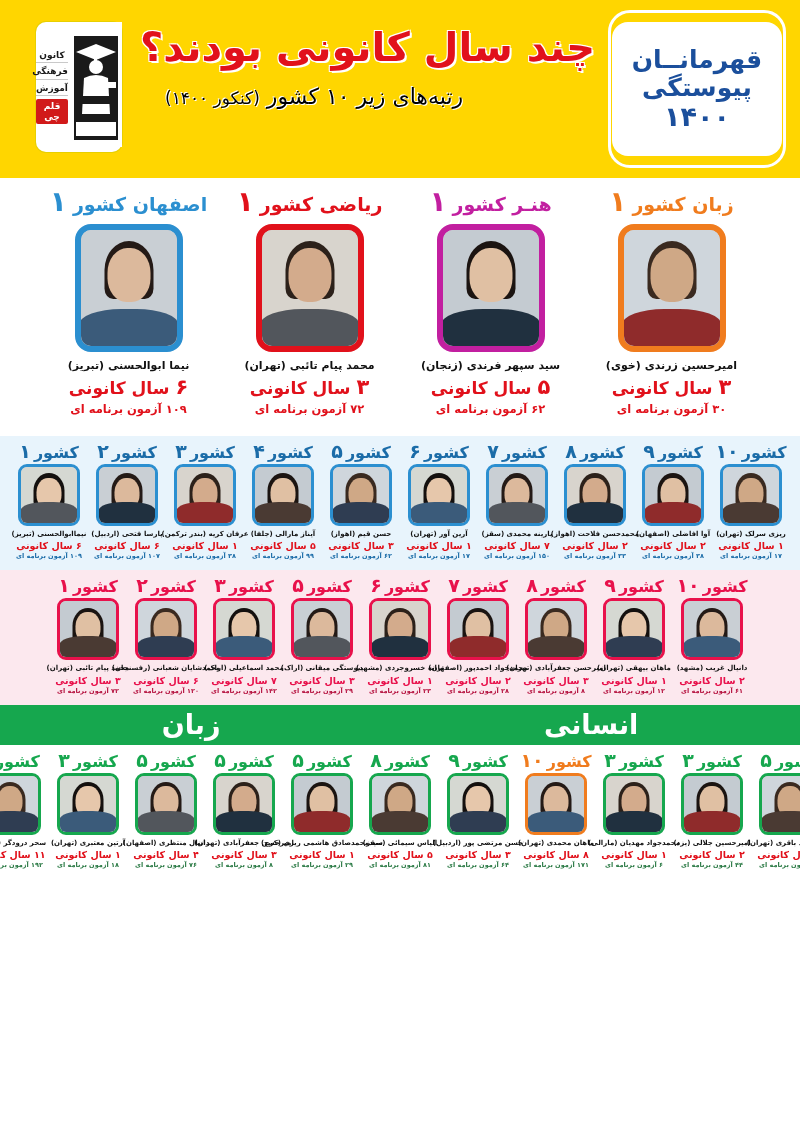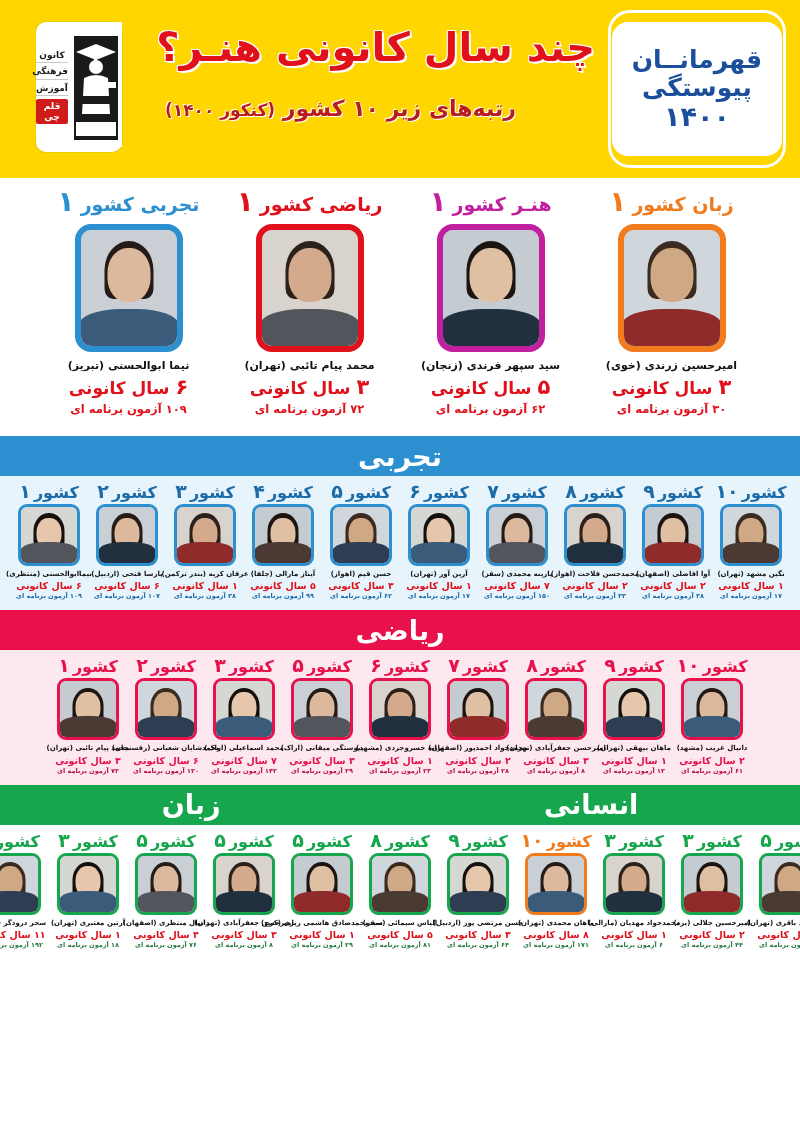--- a/index.html
+++ b/index.html
@@ -34,21 +34,21 @@
 
   .titles{
     position:absolute;right:205px;top:22px;width:430px;text-align:left;
   }
   .main-title{
     font-size:40px;font-weight:bold;color:#e1111b;
     text-shadow:2px 2px 0 #fff, -1px -1px 0 #fff, 1px -1px 0 #fff, -1px 1px 0 #fff;
     line-height:1.25;white-space:nowrap;text-align:left;
   }
   .sub-title{
-    margin-top:24px;font-size:22px;font-weight:bold;color:#b91c1c;
+    margin-top:12px;font-size:22px;font-weight:normal;color:#000000;
     text-shadow:1px 1px 0 #fff,-1px -1px 0 #fff;
     text-align:left;white-space:nowrap;
   }
   .sub-title .paren{font-size:17px;}
 
   
   .logo{
     position:absolute;left:36px;top:22px;width:86px;height:130px;
     background:#ffffff;border-radius:10px;
     box-shadow:0 0 0 1px #e8cf00;
@@ -183,21 +183,21 @@
 
     <div class="badge-wrap">
       <div class="badge">
         <div>قهرمانــان</div>
         <div>پیوستگی</div>
         <div class="year">۱۴۰۰</div>
       </div>
     </div>
 
     <div class="titles">
-      <div class="main-title">چند سال کانونی هنـر؟</div>
+      <div class="main-title">چند سال کانونی بودند؟</div>
       <div class="sub-title">
         <span>رتبه‌های زیر ۱۰ کشور</span>
         <span class="paren">(کنکور ۱۴۰۰)</span>
       </div>
     </div>
 
     <div class="logo">
       <div class="logo-left">
         <svg class="grad" viewBox="0 0 52 125" xmlns="http://www.w3.org/2000/svg" aria-hidden="true">
           <rect x="0" y="0" width="52" height="125" fill="#ffffff"></rect>
@@ -277,21 +277,21 @@
         </div>
     <div class="champ-name">محمد پیام تائبی (تهران)</div>
     <div class="champ-years">
       <b>۳</b>
       <span>سال کانونی</span>
     </div>
     <div class="champ-tests">۷۲ آزمون برنامه ای</div>
       </div>
       <div class="champ">
     <div class="champ-head" style="color:#2b8fd0">
-      <span class="champ-field">تجربی کشور</span>
+      <span class="champ-field">اصفهان کشور</span>
       <span class="champ-rank">۱</span>
     </div>
     <div class="champ-photo" style="border-color:#2b8fd0">
           <span class="face">
     <span class="bg" style="background:#c9cfd4"></span>
     <span class="hair" style="top:10.8px;width:49px;height:58px;background:#241a16"></span>
     <span class="head" style="top:18.360000000000003px;width:43px;height:54px;background:#dcb99c"></span>
     <span class="body" style="width:99.36px;height:36.720000000000006px;background:#3b5b7a"></span>
   </span>
         </div>
@@ -299,36 +299,35 @@
     <div class="champ-years">
       <b>۶</b>
       <span>سال کانونی</span>
     </div>
     <div class="champ-tests">۱۰۹ آزمون برنامه ای</div>
       </div>
     </div>
 
   <div id="sections-host">
       <div class="band tajrobi">
-        <div class="band-title">تجربی</div>
         <div class="band-body">
           <div class="person">
     <div class="person-head">
       <span class="p-country">کشور</span>
       <span class="p-rank">۱۰</span>
     </div>
     <div class="person-photo">
               <span class="face">
     <span class="bg" style="background:#cfd6dc"></span>
     <span class="hair" style="top:6.2px;width:31px;height:35px;background:#3a2a20"></span>
     <span class="head" style="top:10.540000000000001px;width:25px;height:31px;background:#cfa886"></span>
     <span class="body" style="width:57.04px;height:21.080000000000002px;background:#4a3a33"></span>
   </span>
             </div>
-    <div class="p-name">نگین مشهد (تهران)</div>
+    <div class="p-name">ریزی سرلک (تهران)</div>
     <div class="p-years">۱ سال کانونی</div>
     <div class="p-tests">۱۷ آزمون برنامه ای</div>
           </div>
           <div class="person">
     <div class="person-head">
       <span class="p-country">کشور</span>
       <span class="p-rank">۹</span>
     </div>
     <div class="person-photo">
               <span class="face">
@@ -467,28 +466,27 @@
       <span class="p-rank">۱</span>
     </div>
     <div class="person-photo">
               <span class="face">
     <span class="bg" style="background:#d5d8d2"></span>
     <span class="hair" style="top:6.2px;width:31px;height:35px;background:#14100e"></span>
     <span class="head" style="top:10.540000000000001px;width:25px;height:31px;background:#e6c7ab"></span>
     <span class="body" style="width:57.04px;height:21.080000000000002px;background:#52565c"></span>
   </span>
             </div>
-    <div class="p-name">نیماابوالحسنی (منتظری)</div>
+    <div class="p-name">نیماابوالحسنی (تبریز)</div>
     <div class="p-years">۶ سال کانونی</div>
     <div class="p-tests">۱۰۹ آزمون برنامه ای</div>
           </div>
         </div>
       </div>
       <div class="band riazi">
-        <div class="band-title">ریاضی</div>
         <div class="band-body">
           <div class="person">
     <div class="person-head">
       <span class="p-country">کشور</span>
       <span class="p-rank">۱۰</span>
     </div>
     <div class="person-photo">
               <span class="face">
     <span class="bg" style="background:#c9cfd4"></span>
     <span class="hair" style="top:6.2px;width:31px;height:35px;background:#241a16"></span>

